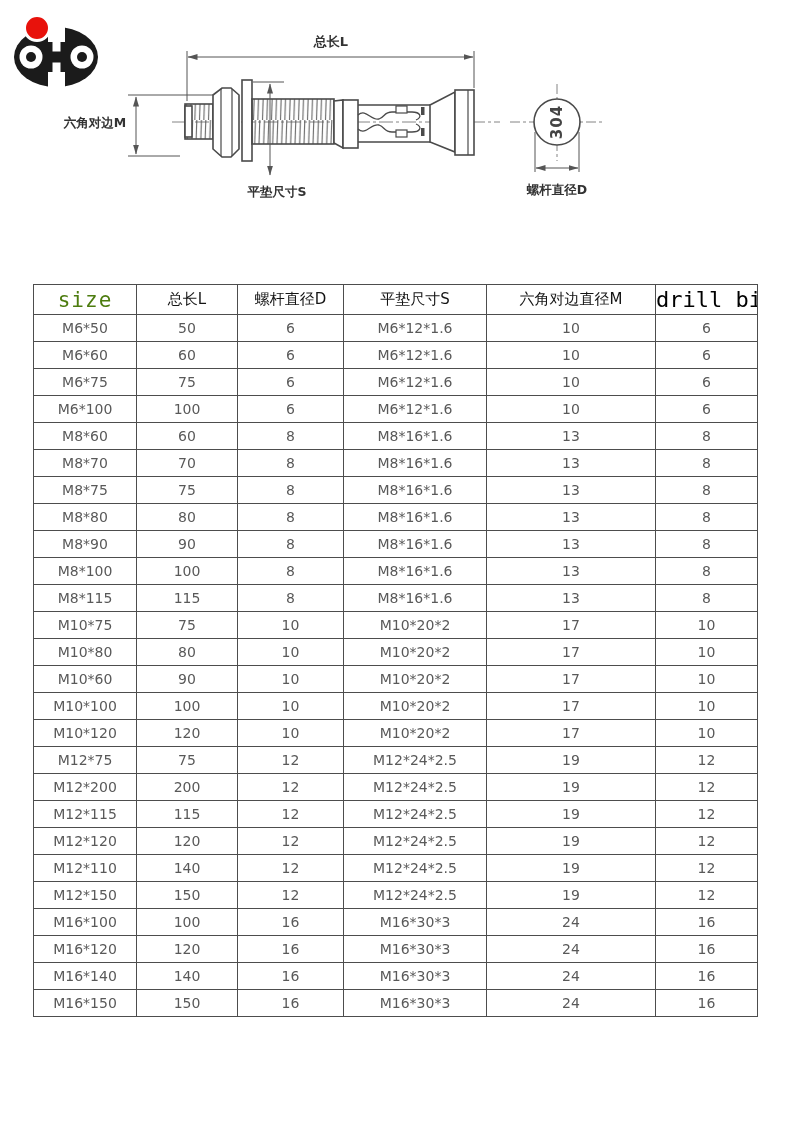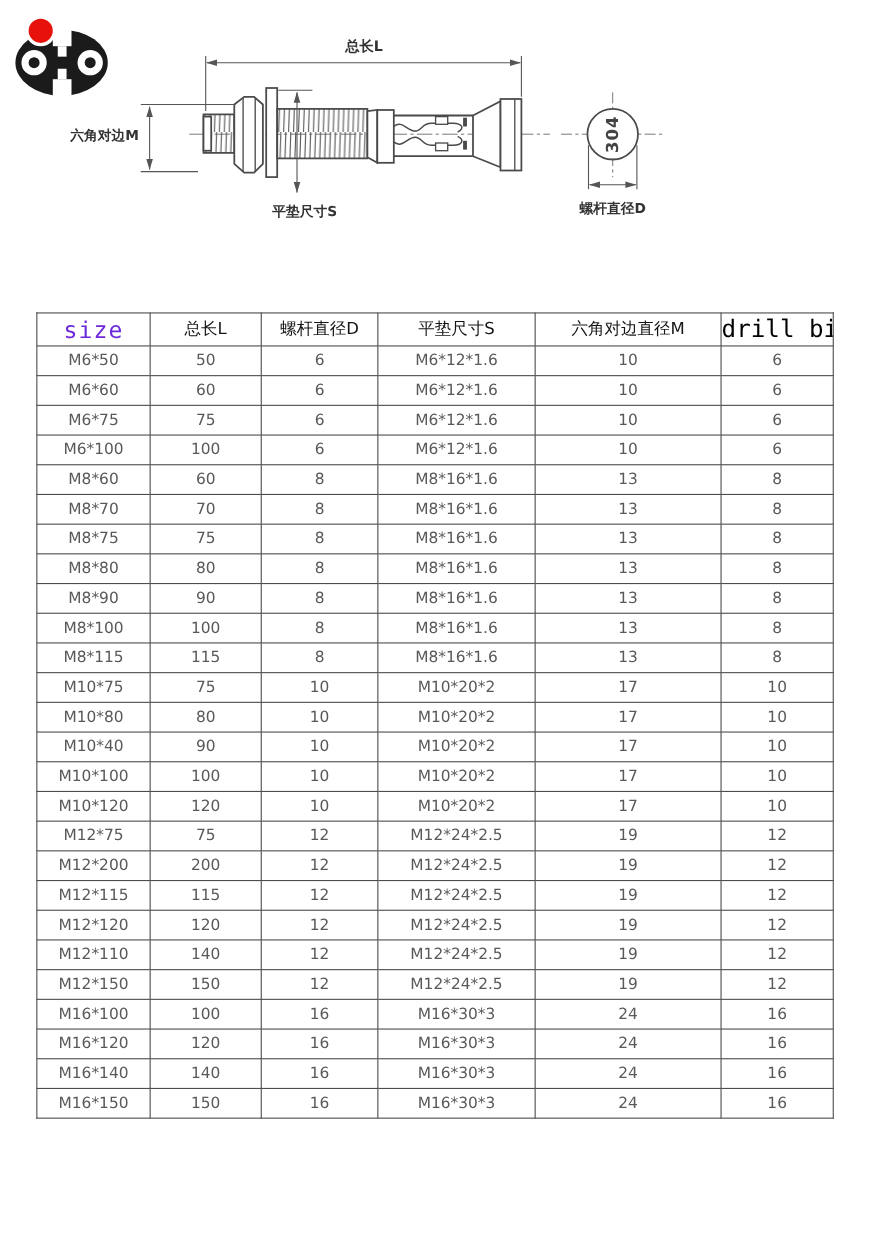--- a/index.html
+++ b/index.html
@@ -24,21 +24,21 @@
   table.spec td{
     height:26px;font-size:14px;color:#595959;
     font-family:"DejaVu Sans", sans-serif;
   }
   table.spec th{
     height:29px;font-size:15px;color:#141414;font-weight:500;
     font-family:"DejaVu Sans", sans-serif;
   }
   table.spec th.h-mono{
     font-family:"DejaVu Sans Mono", monospace;font-size:21px;
-    font-weight:400;color:#6d28d9;letter-spacing:1px;
+    font-weight:400;color:#4d7c0f;letter-spacing:1px;
   }
   table.spec th.h-mono-sm{
     font-family:"DejaVu Sans Mono", monospace;font-size:22px;
     font-weight:400;color:#000;
   }
   col.c0{width:103px}col.c1{width:101px}col.c2{width:106px}
   col.c3{width:143px}col.c4{width:169px}col.c5{width:102px}
 </style>
 </head>
 <body>
@@ -248,21 +248,21 @@
       </tr>
       <tr>
         <td>M10*80</td>
         <td>80</td>
         <td>10</td>
         <td>M10*20*2</td>
         <td>17</td>
         <td>10</td>
       </tr>
       <tr>
-        <td>M10*40</td>
+        <td>M10*60</td>
         <td>90</td>
         <td>10</td>
         <td>M10*20*2</td>
         <td>17</td>
         <td>10</td>
       </tr>
       <tr>
         <td>M10*100</td>
         <td>100</td>
         <td>10</td>

